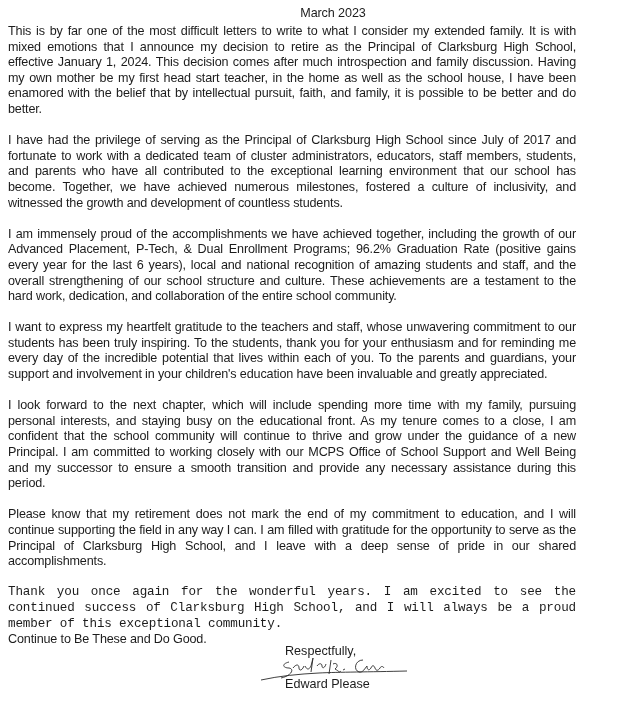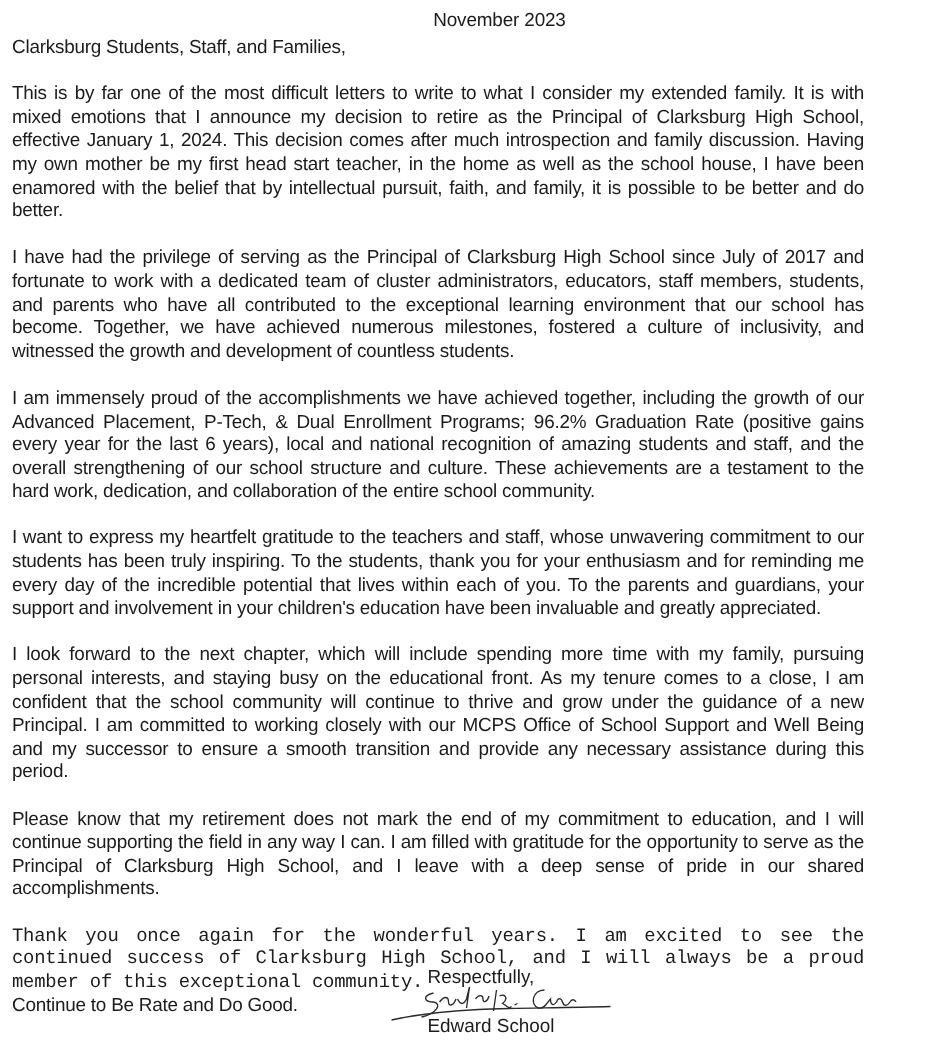--- a/index.html
+++ b/index.html
@@ -28,36 +28,35 @@
   }
   .respectfully { display: block; }
   .signature {
     position: absolute; left: -26px; top: 12px; width: 150px; height: 26px;
   }
   .signer-name { display: block; margin-top: 18px; }
 </style>
 </head>
 <body>
 
-<div class="date">November 2023</div>
+<div class="date">March 2023</div>
 
 <div class="letter">
-  <p class="salutation">Clarksburg Students, Staff, and Families,</p>
   <p class="para">This is by far one of the most difficult letters to write to what I consider my extended family. It is with mixed emotions that I announce my decision to retire as the Principal of Clarksburg High School, effective January 1, 2024. This decision comes after much introspection and family discussion. Having my own mother be my first head start teacher, in the home as well as the school house, I have been enamored with the belief that by intellectual pursuit, faith, and family, it is possible to be better and do better.</p>
   <p class="para">I have had the privilege of serving as the Principal of Clarksburg High School since July of 2017 and fortunate to work with a dedicated team of cluster administrators, educators, staff members, students, and parents who have all contributed to the exceptional learning environment that our school has become. Together, we have achieved numerous milestones, fostered a culture of inclusivity, and witnessed the growth and development of countless students.</p>
   <p class="para">I am immensely proud of the accomplishments we have achieved together, including the growth of our Advanced Placement, P-Tech, &amp; Dual Enrollment Programs; 96.2% Graduation Rate (positive gains every year for the last 6 years), local and national recognition of amazing students and staff, and the overall strengthening of our school structure and culture. These achievements are a testament to the hard work, dedication, and collaboration of the entire school community.</p>
   <p class="para">I want to express my heartfelt gratitude to the teachers and staff, whose unwavering commitment to our students has been truly inspiring. To the students, thank you for your enthusiasm and for reminding me every day of the incredible potential that lives within each of you. To the parents and guardians, your support and involvement in your children's education have been invaluable and greatly appreciated.</p>
   <p class="para">I look forward to the next chapter, which will include spending more time with my family, pursuing personal interests, and staying busy on the educational front. As my tenure comes to a close, I am confident that the school community will continue to thrive and grow under the guidance of a new Principal. I am committed to working closely with our MCPS Office of School Support and Well Being and my successor to ensure a smooth transition and provide any necessary assistance during this period.</p>
   <p class="para">Please know that my retirement does not mark the end of my commitment to education, and I will continue supporting the field in any way I can. I am filled with gratitude for the opportunity to serve as the Principal of Clarksburg High School, and I leave with a deep sense of pride in our shared accomplishments.</p>
   <p class="closing-line" style="text-align: justify; text-align-last: left; font-family: Liberation Mono, monospace;">Thank you once again for the wonderful years. I am excited to see the continued success of Clarksburg High School, and I will always be a proud member of this exceptional community.</p>
-  <p class="closing-line">Continue to Be Rate and Do Good.</p>
+  <p class="closing-line">Continue to Be These and Do Good.</p>
 </div>
 
 <div class="sig-block">
   <span class="respectfully">Respectfully,</span>
   <svg class="signature" viewBox="0 0 150 26">
     <path d="M2 24 C 20 20, 40 18, 60 17 C 80 16, 110 16, 148 15" stroke="#2a2a2a" stroke-width="0.9" fill="none"></path>
     <path d="M30 6 C 22 8, 24 12, 30 12 C 36 13, 32 20, 22 22 M34 12 c3 -4 6 -4 6 0 c0 3 3 3 5 -2 M46 10 c2 4 4 4 6 0 l2 -8 l-2 14 M58 10 c2 -3 5 -3 5 0 c0 3 3 2 4 -2" stroke="#2a2a2a" stroke-width="0.9" fill="none"></path>
     <path d="M72 4 l-2 14 M74 8 c4 -2 6 2 2 5 c4 2 4 4 6 2 M84 14 l2 -1" stroke="#2a2a2a" stroke-width="0.9" fill="none"></path>
     <path d="M104 4 C 96 4, 94 14, 100 16 C 104 17, 106 12, 108 10 c0 4 2 5 4 2 c1 -3 3 -3 4 0 c1 3 3 3 5 0 c1 -2 3 -2 4 0" stroke="#2a2a2a" stroke-width="0.9" fill="none"></path>
   </svg>
-  <span class="signer-name">Edward School</span>
+  <span class="signer-name">Edward Please</span>
 </div>
 
 </body></html>

